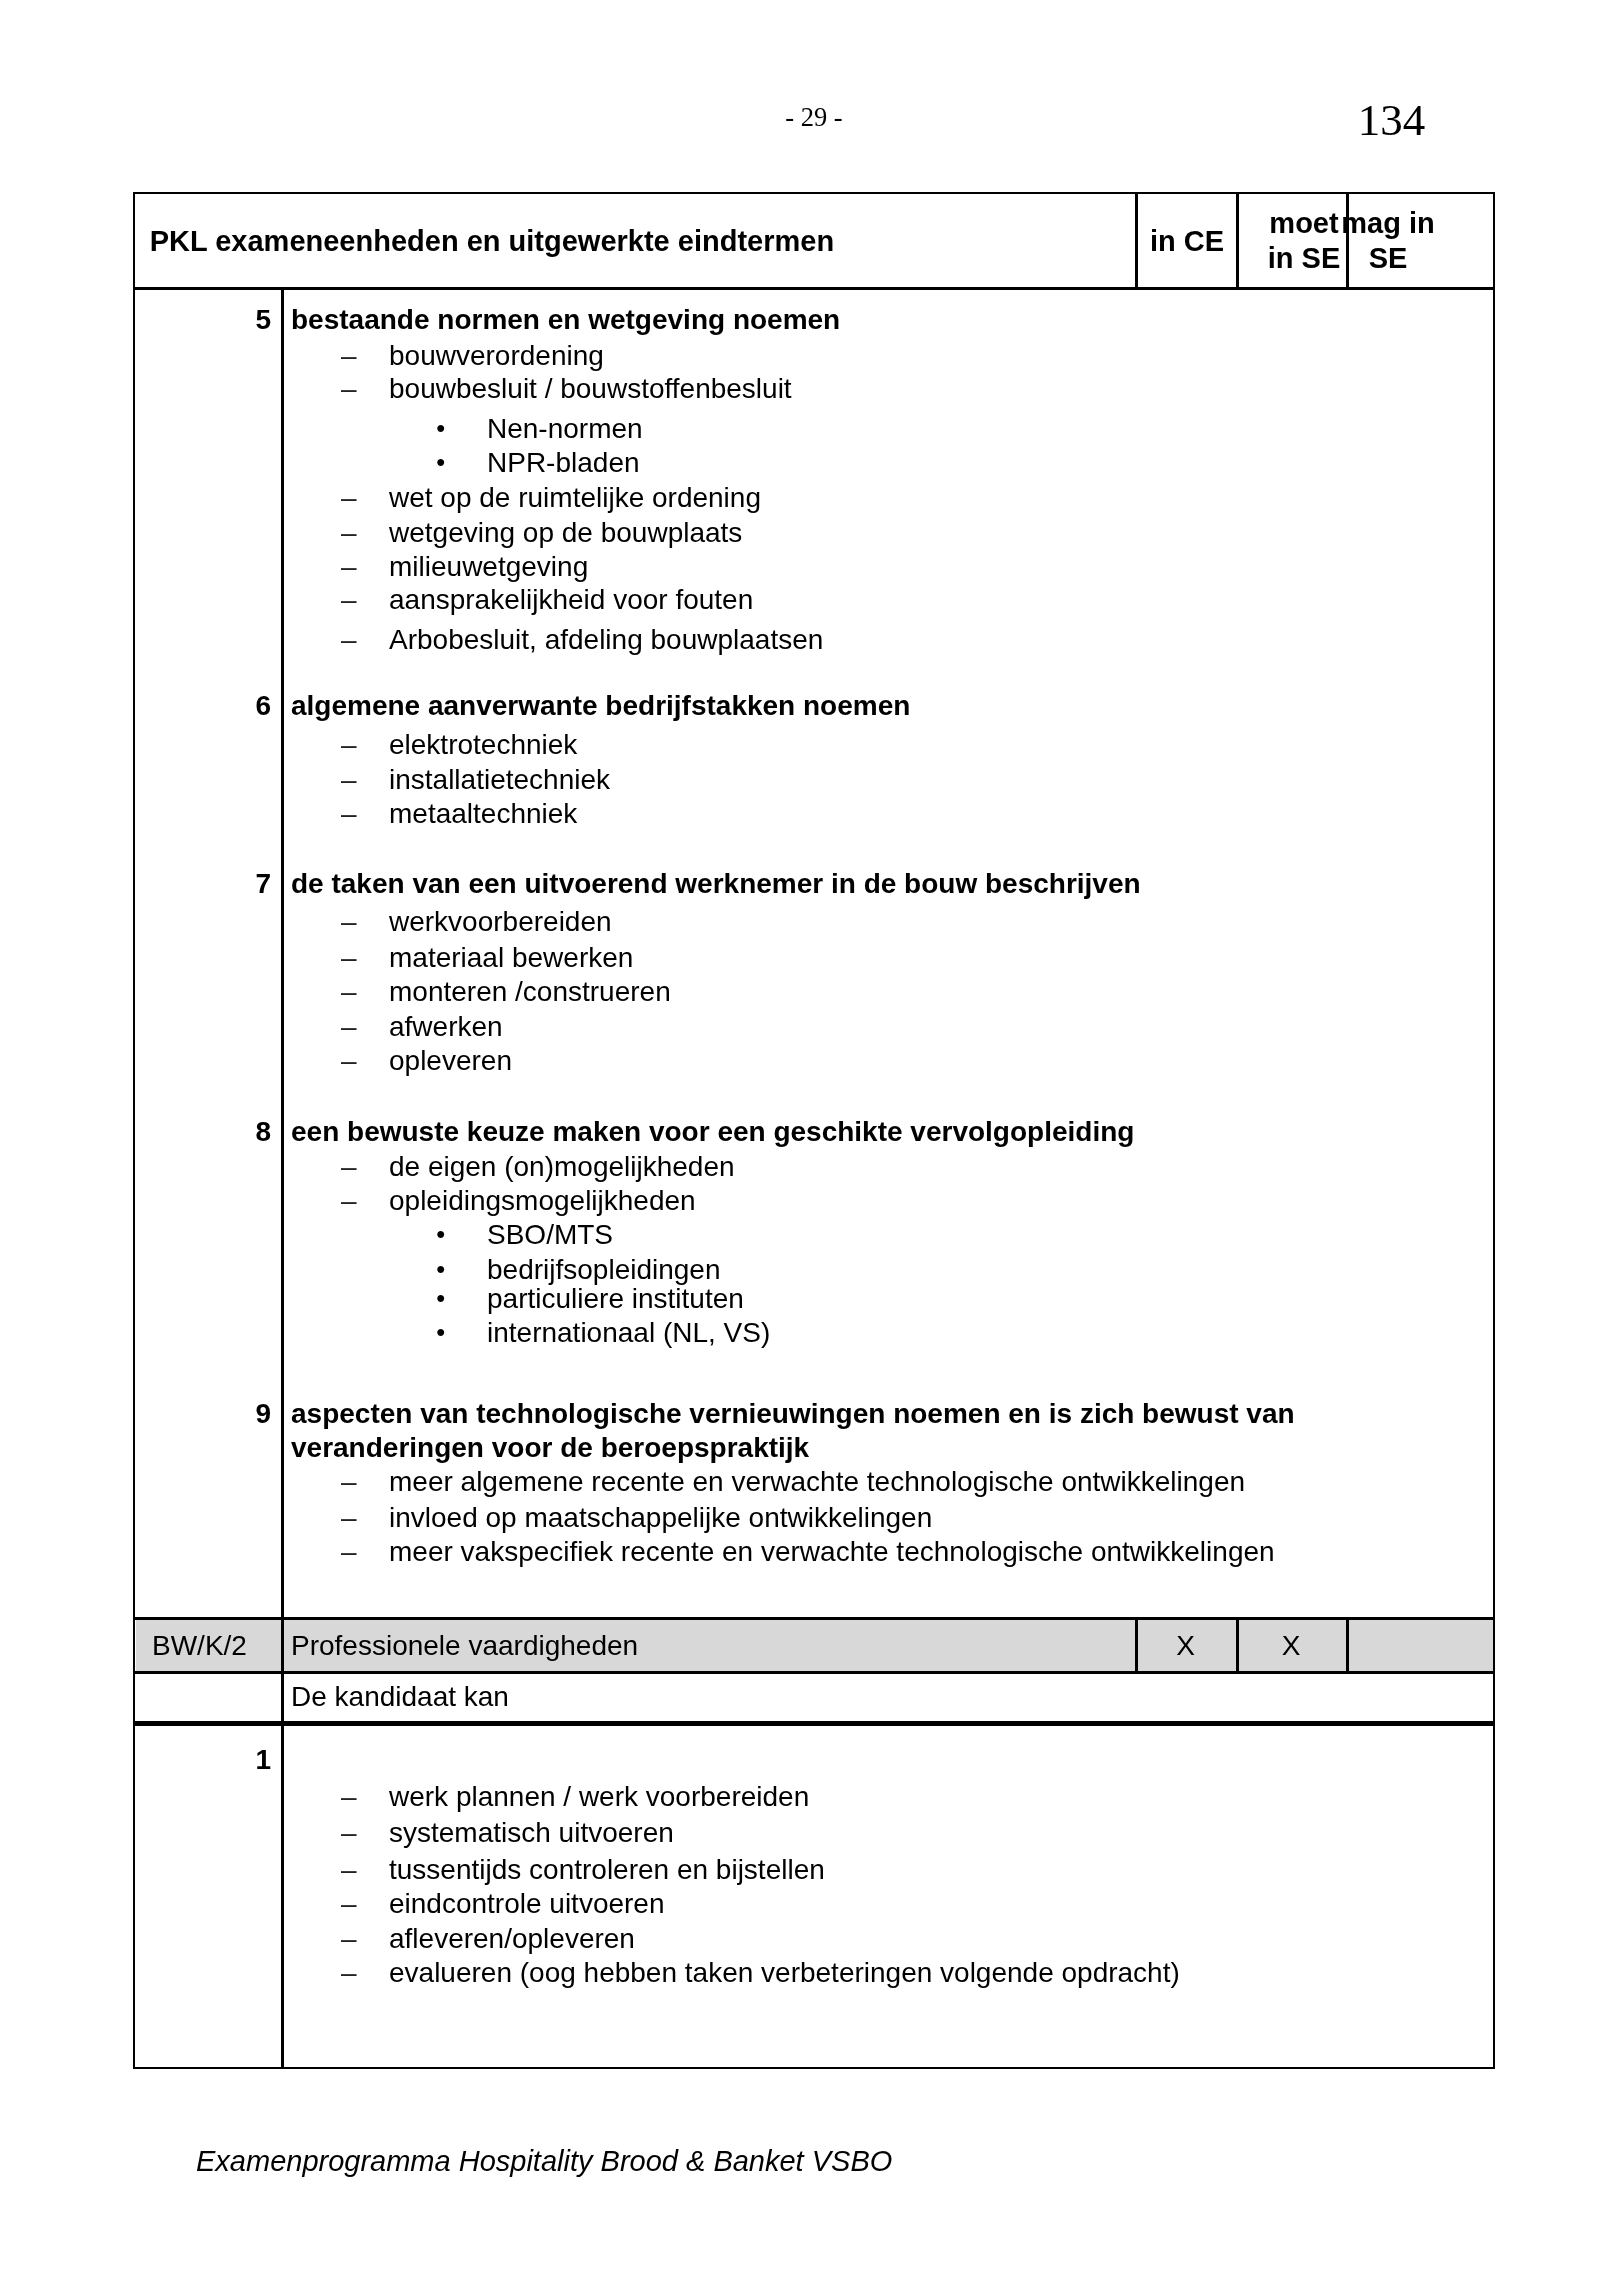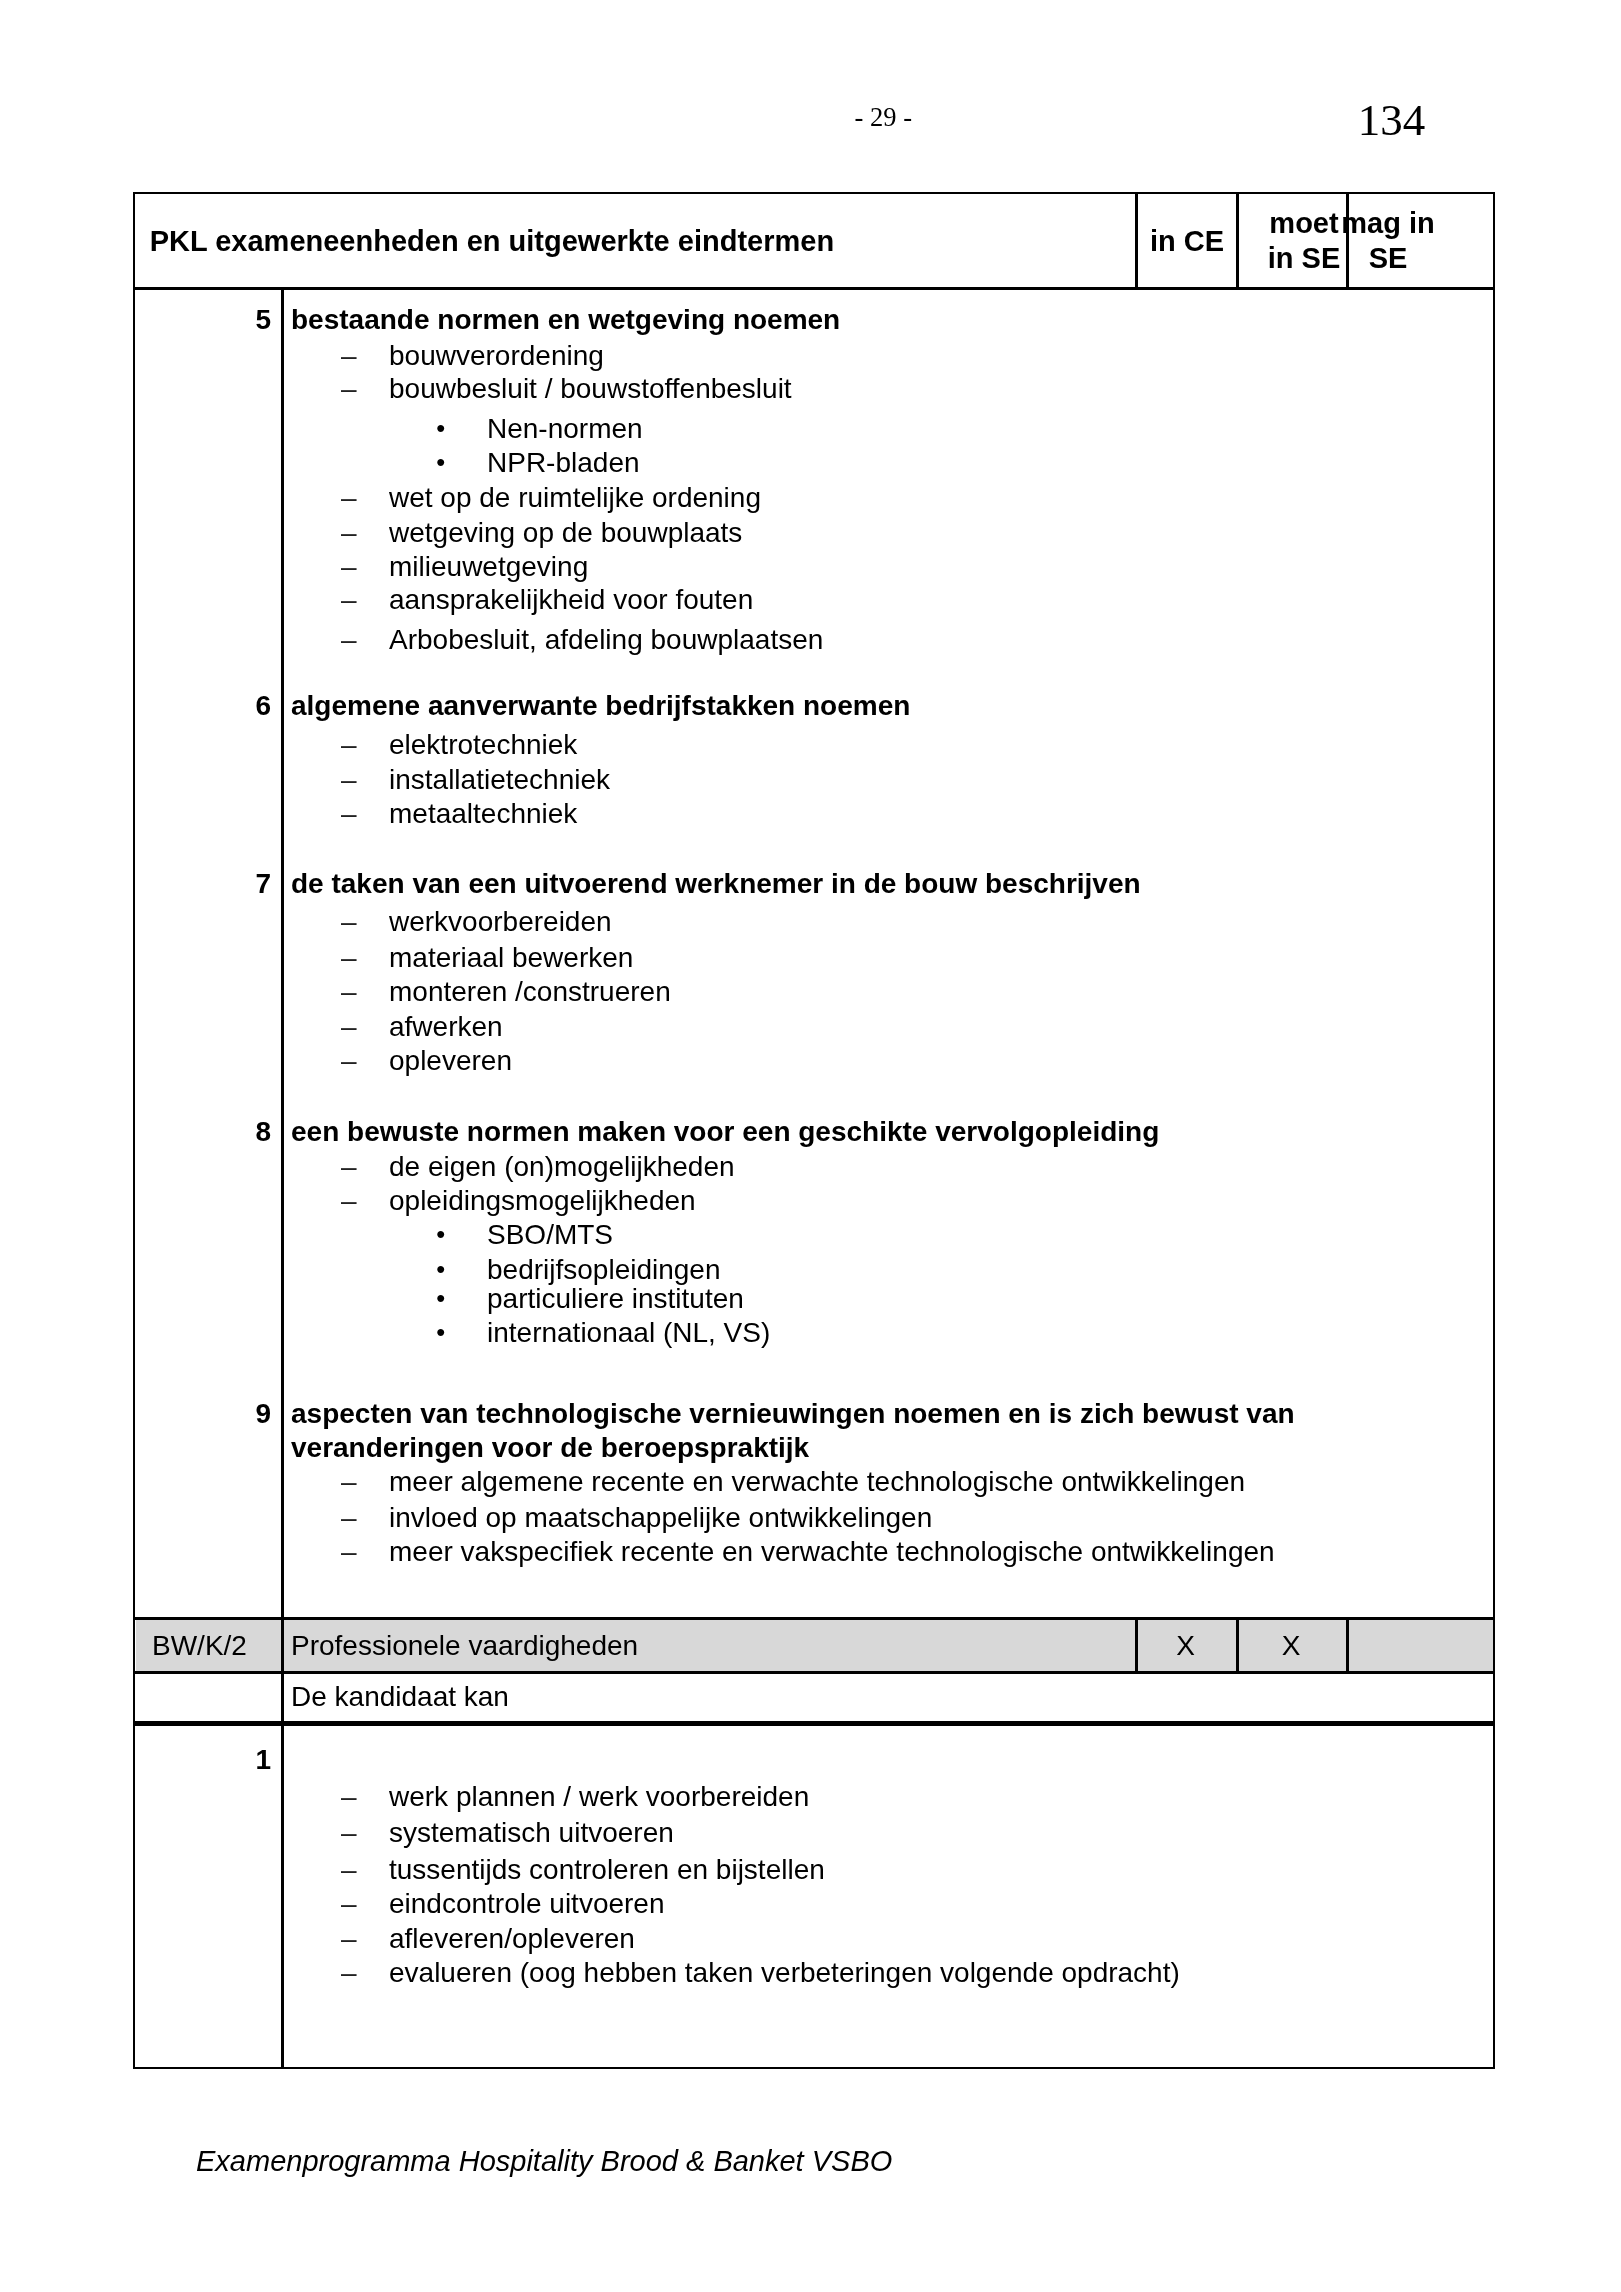--- a/index.html
+++ b/index.html
@@ -1,20 +1,20 @@
 <!DOCTYPE html>
 <html><head>
 <meta charset="utf-8">
 <style>
   html,body{margin:0;padding:0;background:#ffffff;}
   #stage{position:relative;width:1621px;height:2293px;background:#ffffff;overflow:hidden;
          font-family:"Liberation Sans",sans-serif;color:#000;}
 
   
-  .pgnum{position:absolute;left:716px;top:102px;width:196px;text-align:right;
+  .pgnum{position:absolute;left:716px;top:102px;width:196px;text-align:center;
          font-family:"Liberation Serif",serif;font-size:26.5px;}
   .folio{position:absolute;left:1328px;top:94px;width:127px;text-align:center;
          font-family:"Liberation Serif",serif;font-size:45px;font-weight:400;}
   .footer{position:absolute;left:196px;top:2145px;font-size:29px;font-style:italic;white-space:nowrap;}
 
   
   .tframe{position:absolute;left:133px;top:192px;width:1362px;height:1877px;
           border:2.9px solid #000;box-sizing:border-box;}
   .hline{position:absolute;left:133px;width:1362px;height:2.9px;background:#000;}
   .hline.thick{height:4.9px;}
@@ -120,21 +120,21 @@
   <div class="dash" style="top:940px">–</div>
   <div class="ln lx1" style="top:940px">materiaal bewerken</div>
   <div class="dash" style="top:974px">–</div>
   <div class="ln lx1" style="top:974px">monteren /construeren</div>
   <div class="dash" style="top:1009px">–</div>
   <div class="ln lx1" style="top:1009px">afwerken</div>
   <div class="dash" style="top:1043px">–</div>
   <div class="ln lx1" style="top:1043px">opleveren</div>
 
   <div class="inum" style="top:1114px">8</div>
-  <div class="ln lx0 ttl" style="top:1114px">een bewuste normen maken voor een geschikte vervolgopleiding</div>
+  <div class="ln lx0 ttl" style="top:1114px">een bewuste keuze maken voor een geschikte vervolgopleiding</div>
   <div class="dash" style="top:1149px">–</div>
   <div class="ln lx1" style="top:1149px">de eigen (on)mogelijkheden</div>
   <div class="dash" style="top:1183px">–</div>
   <div class="ln lx1" style="top:1183px">opleidingsmogelijkheden</div>
   <div class="blt" style="top:1217px">•</div>
   <div class="ln lx2" style="top:1217px">SBO/MTS</div>
   <div class="blt" style="top:1252px">•</div>
   <div class="ln lx2" style="top:1252px">bedrijfsopleidingen</div>
   <div class="blt" style="top:1281px">•</div>
   <div class="ln lx2" style="top:1281px">particuliere instituten</div>

